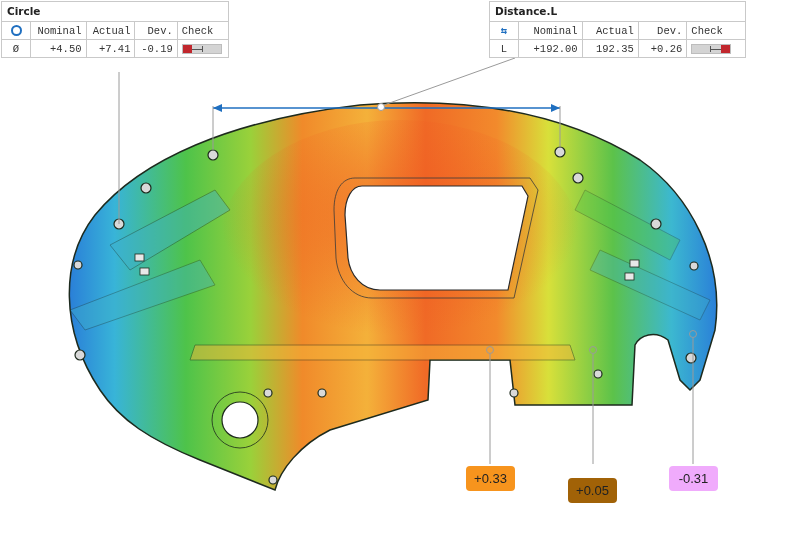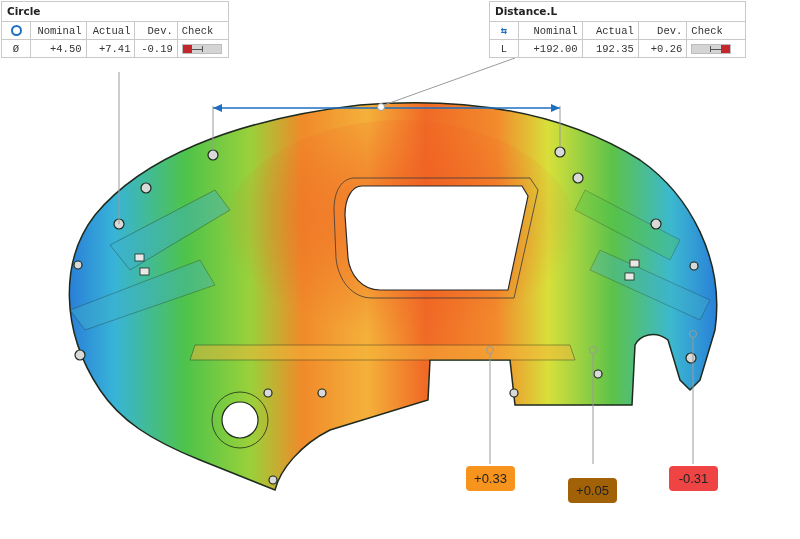--- a/index.html
+++ b/index.html
@@ -143,13 +143,13 @@
       <td>192.35</td>
       <td>+0.26</td>
       <td><span class="bar"><span class="ln" style="left:18px;width:12px;"></span><span class="tick" style="left:18px;"></span><span class="mk" style="right:0;background:#c1272d;"></span></span></td>
     </tr>
   </tbody>
     </table>
 </div>
 
 <div class="badge" style="left:466px;top:466px;background:#f7941d;">+0.33</div>
 <div class="badge" style="left:568px;top:466px;background:#a16207;margin-top:12px;">+0.05</div>
-<div class="badge" style="left:669px;top:466px;background:#ef4444;">-0.31</div>
+<div class="badge" style="left:669px;top:466px;background:#f0abfc;">-0.31</div>
 
 </body></html>

